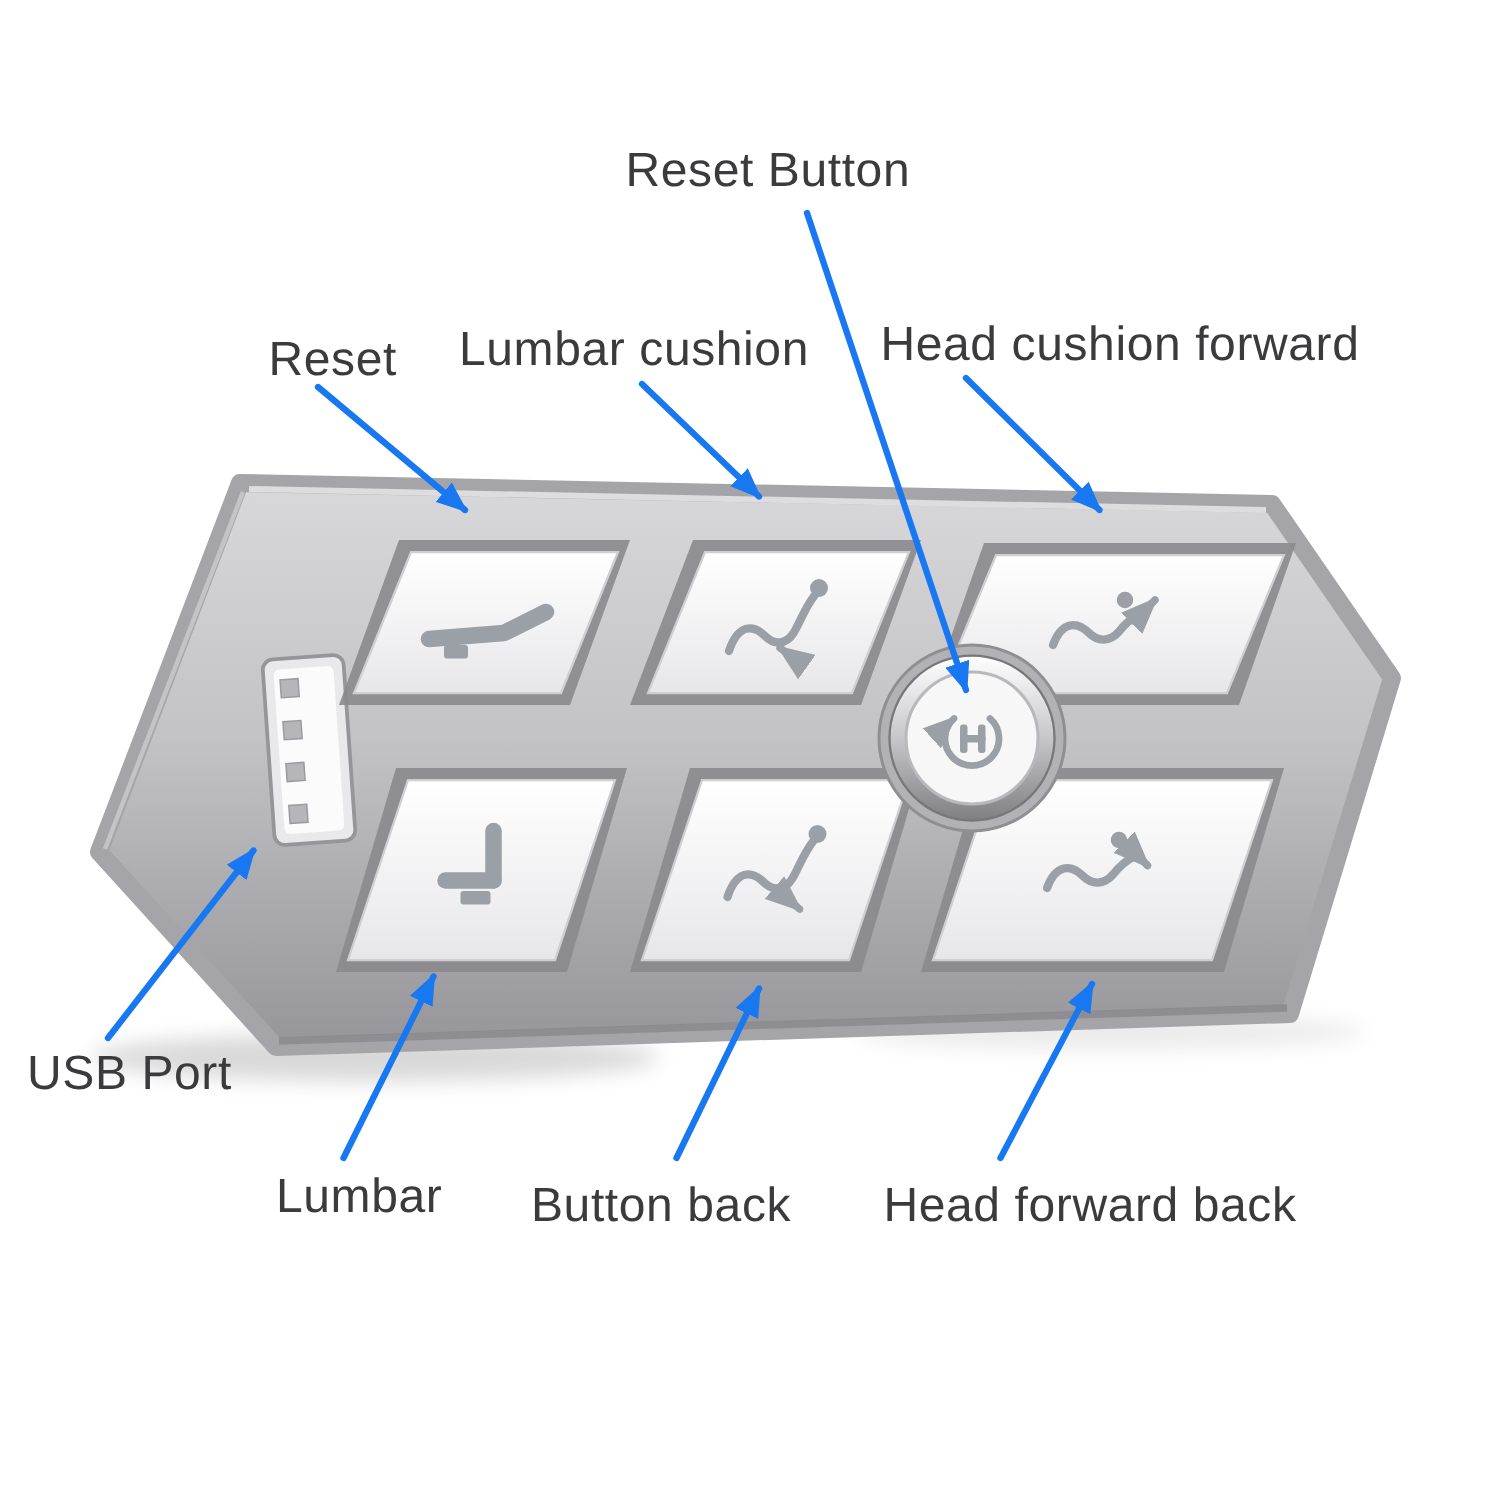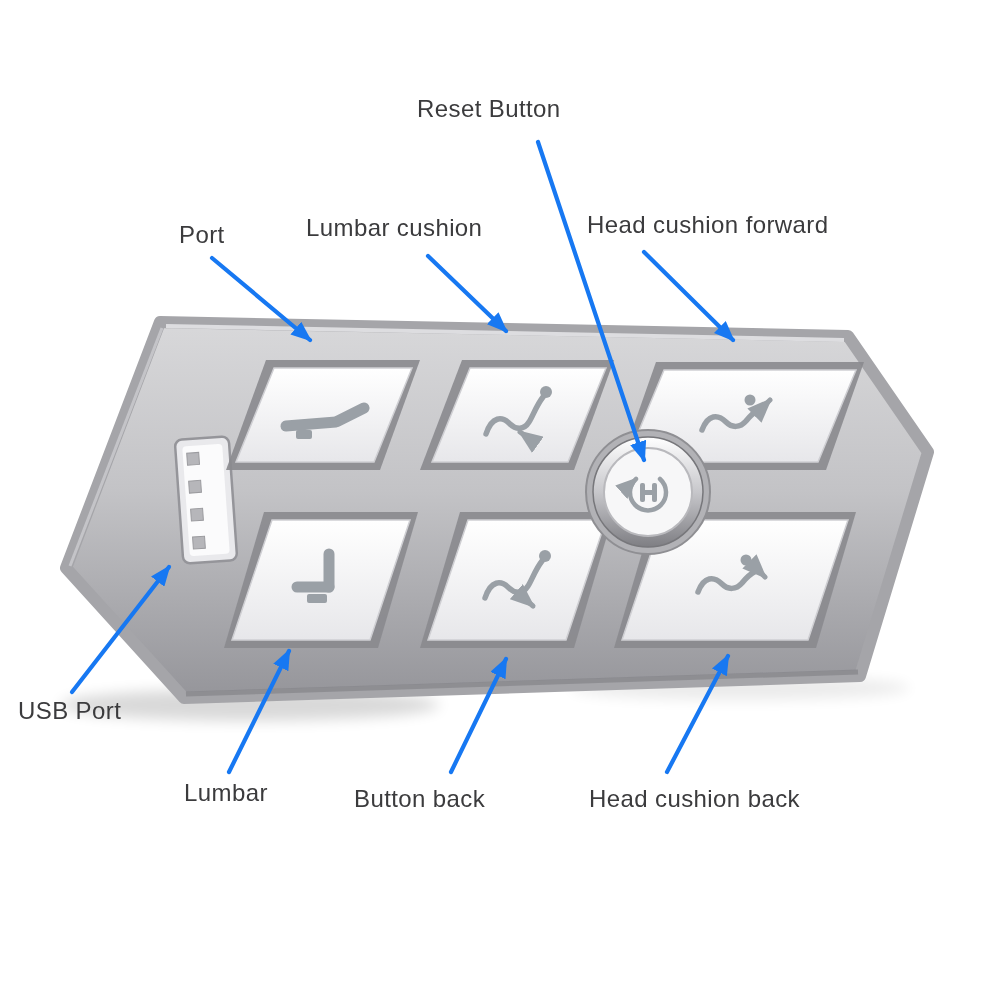--- a/index.html
+++ b/index.html
@@ -3,21 +3,21 @@
 <meta charset="utf-8">
 <style>
   html,body{margin:0;padding:0;background:#ffffff;}
   .stage{
     position:relative;width:1000px;height:1000px;overflow:hidden;
     background:var(--background,#ffffff);
     font-family:"Liberation Sans", sans-serif;
   }
   .stage svg{position:absolute;left:0;top:0;}
   .label{
-    position:absolute;font-size:24px;line-height:1.15;letter-spacing:.4px;
+    position:absolute;font-size:32px;line-height:1.15;letter-spacing:.4px;
     color:var(--label-text,#3b3b3d);white-space:nowrap;
   }
   .arrow{stroke:var(--arrow-blue,#1778f2);stroke-width:4.2;stroke-linecap:round;}
   .mkb{fill:var(--arrow-blue,#1778f2);}
   .mkg{fill:var(--icon-gray,#9aa0a6);}
   .icon-stroke{stroke:var(--icon-gray,#9aa0a6);fill:none;stroke-linecap:round;stroke-linejoin:round;}
   .icon-fill{fill:var(--icon-gray,#9aa0a6);}
 </style>
 </head>
 <body>
@@ -134,21 +134,21 @@
     <line class="arrow" x1="212" y1="258" x2="310" y2="340" marker-end="url(#ah-blue)"></line>
     <line class="arrow" x1="428" y1="256" x2="506" y2="331" marker-end="url(#ah-blue)"></line>
     <line class="arrow" x1="644" y1="252" x2="733" y2="340" marker-end="url(#ah-blue)"></line>
     <line class="arrow" x1="72" y1="692" x2="169" y2="567" marker-end="url(#ah-blue)"></line>
     <line class="arrow" x1="229" y1="772" x2="289" y2="651" marker-end="url(#ah-blue)"></line>
     <line class="arrow" x1="451" y1="772" x2="506" y2="659" marker-end="url(#ah-blue)"></line>
     <line class="arrow" x1="667" y1="772" x2="728" y2="656" marker-end="url(#ah-blue)"></line>
   </svg>
 
   <div class="label" style="left:417px;top:95px">Reset Button</div>
-  <div class="label" style="left:179px;top:221px">Port</div>
+  <div class="label" style="left:179px;top:221px">Reset</div>
   <div class="label" style="left:306px;top:214px">Lumbar cushion</div>
   <div class="label" style="left:587px;top:211px">Head cushion forward</div>
   <div class="label" style="left:18px;top:697px">USB Port</div>
   <div class="label" style="left:184px;top:779px">Lumbar</div>
   <div class="label" style="left:354px;top:785px">Button back</div>
-  <div class="label" style="left:589px;top:785px">Head cushion back</div>
+  <div class="label" style="left:589px;top:785px">Head forward back</div>
 
 </div>
 
 </body></html>

